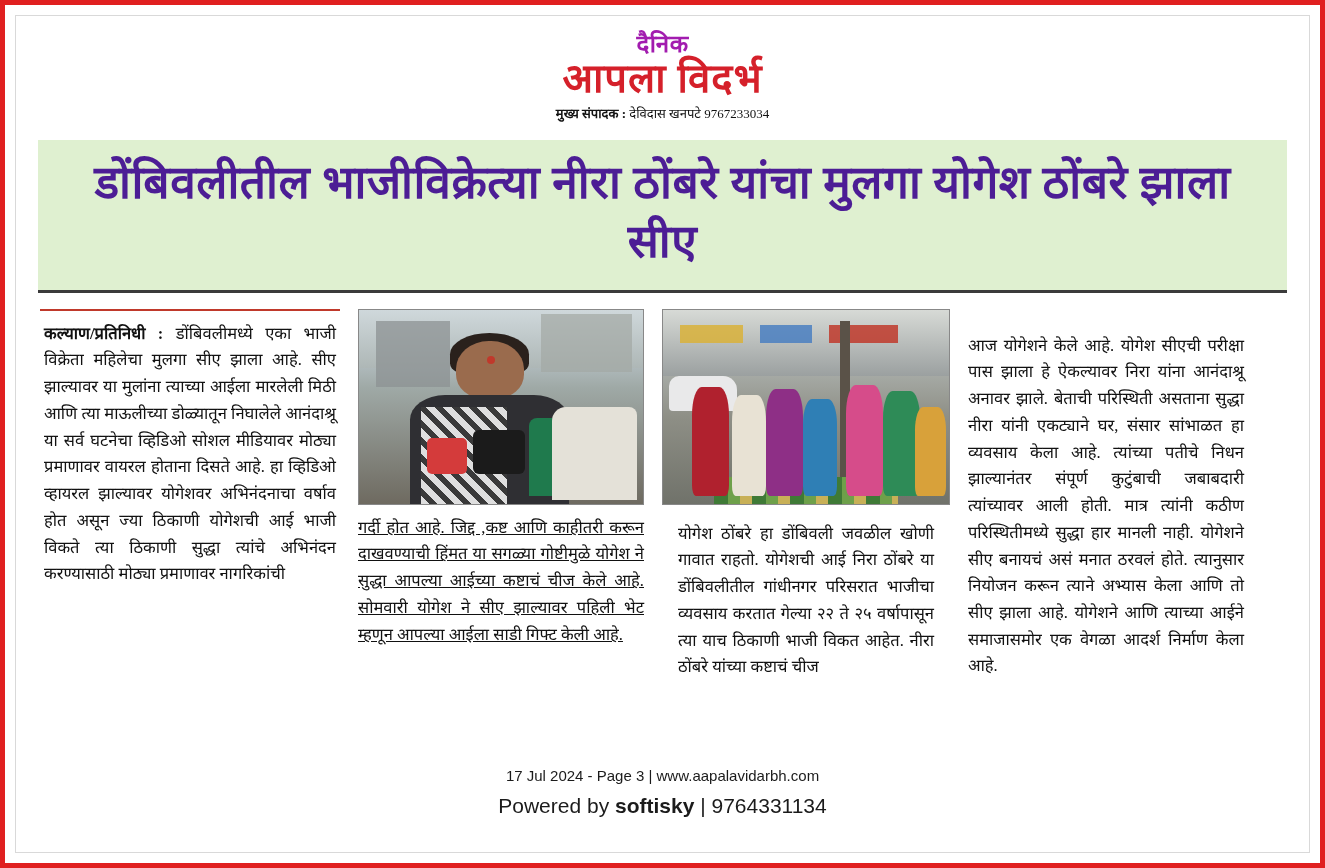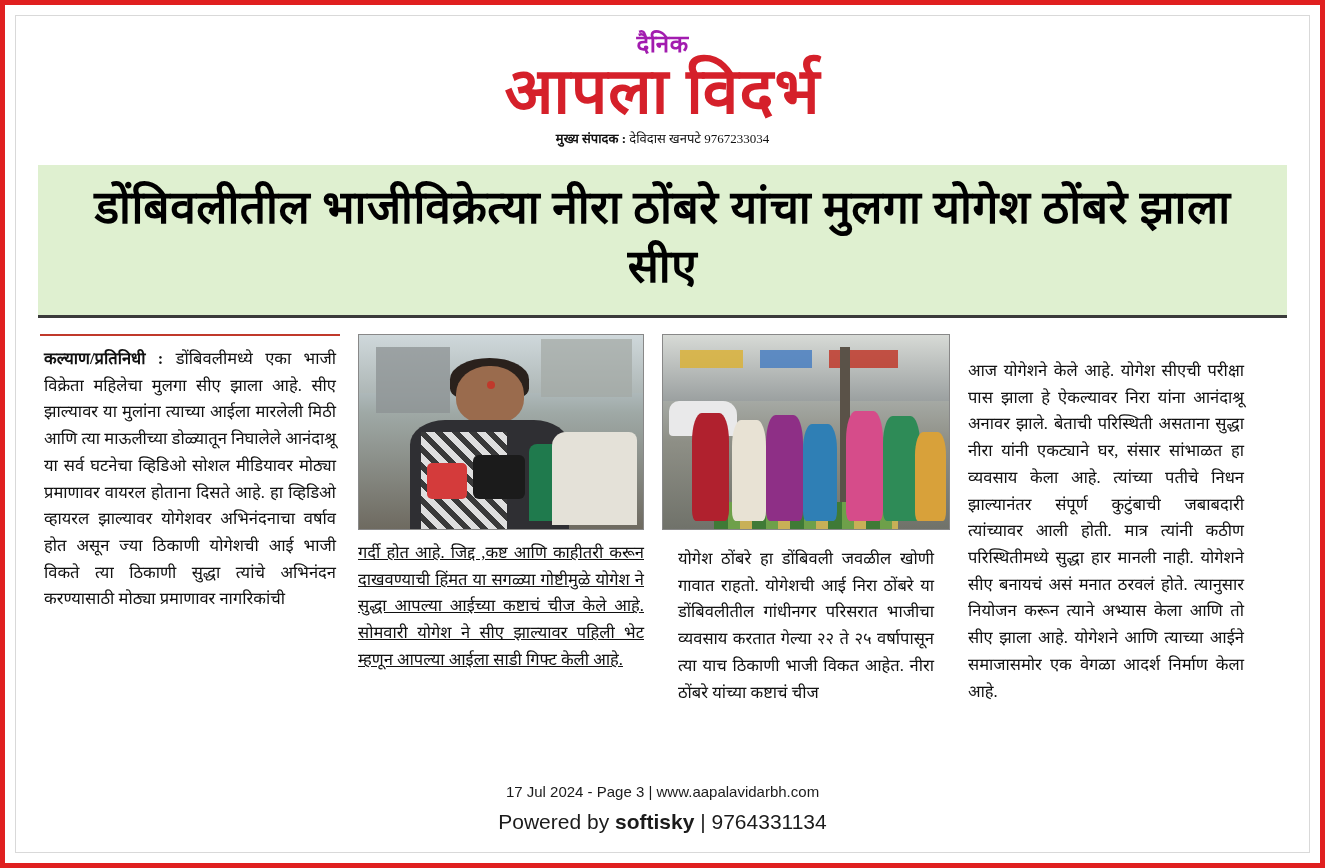--- a/index.html
+++ b/index.html
@@ -39,21 +39,21 @@
     font-family: "Liberation Serif", serif;
     font-weight: bold;
     font-size: 24px;
     color: #a21caf;
     letter-spacing: 0.5px;
     line-height: 1;
   }
   .masthead .brand {
     font-family: "Liberation Serif", serif;
     font-weight: bold;
-    font-size: 64px;
+    font-size: 40px;
     color: #d5202a;
     line-height: 1.05;
     margin-top: 2px;
     letter-spacing: 1px;
   }
   .masthead .editor {
     font-family: "Liberation Serif", serif;
     font-size: 13px;
     color: #111;
     margin-top: 4px;
@@ -65,21 +65,21 @@
     margin: 18px 22px 0 22px;
     background: #dff0d0;
     padding: 14px 18px 18px 18px;
     border-bottom: 3px solid #3b3b3b;
   }
   .headline {
     font-family: "Liberation Serif", serif;
     font-weight: bold;
     font-size: 46px;
     line-height: 1.28;
-    color: #000000;
+    color: #4c1d95;
     text-align: center;
     letter-spacing: 0.5px;
   }
 
   
   .content {
     display: flex;
     gap: 18px;
     padding: 16px 24px 0 24px;
     box-sizing: border-box;
@@ -173,21 +173,21 @@
   .photo-b .p6 { left:77%; width:13%; height:54%; background:#2e8b57; }
   .photo-b .p7 { left:88%; width:11%; height:46%; background:#d8a13a; }
   .photo-b .veg { position:absolute; left:18%; bottom:0; width:64%; height:14%;
     background: repeating-linear-gradient(90deg,#3f7a36 0 14px,#6ea04a 14px 26px,#c8b057 26px 38px); }
 
   
   .footer {
     position: absolute;
     left: 0;
     right: 0;
-    bottom: 12px;
+    bottom: 28px;
     text-align: center;
     font-family: "Liberation Sans", sans-serif;
     font-size: 15px;
     color: #1b1b1b;
     line-height: 1.7;
   }
   .footer .powered { font-size: 21px; }
   .footer .powered b { font-weight: bold; }
 </style>
 </head>

